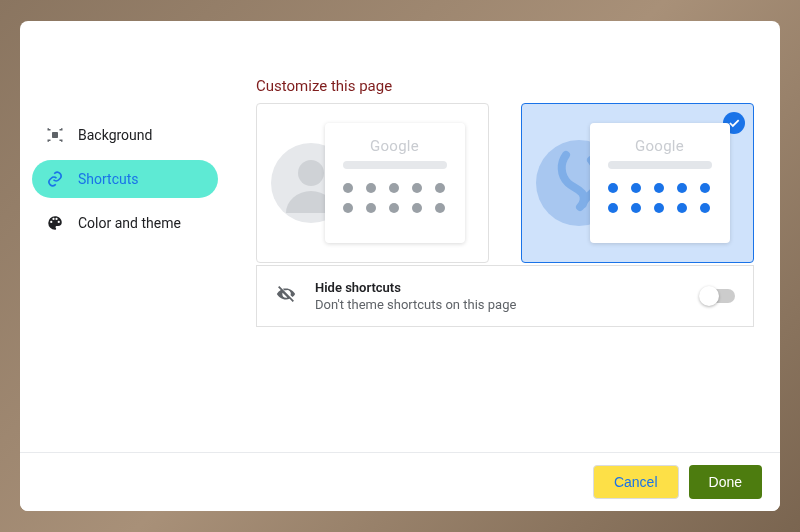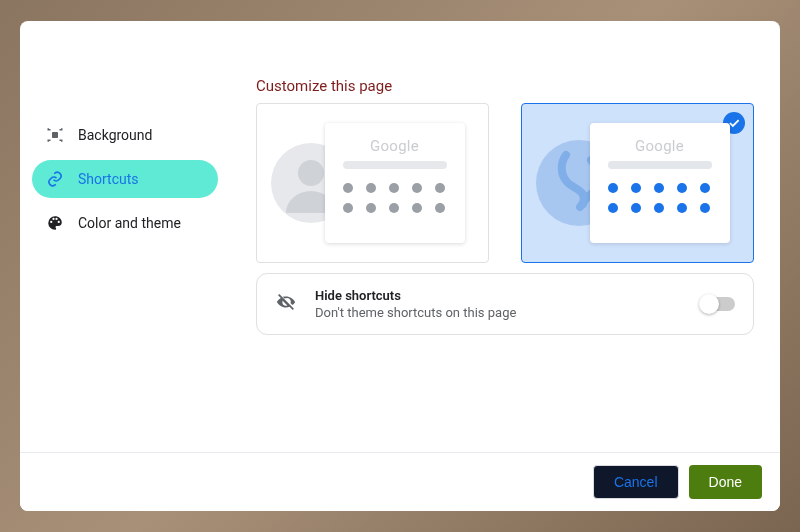--- a/index.html
+++ b/index.html
@@ -21,21 +21,21 @@
     .sidebar-item {
       display: flex; align-items: center; gap: 14px;
       padding: 10px 14px; border-radius: 20px;
       font-size: 14px; color: #202124; cursor: pointer;
       margin-bottom: 6px;
     }
     .sidebar-item.active { background: #5eead4; color: #1a73e8; }
     .sidebar-item .icon { width: 18px; height: 18px; display: flex; align-items: center; justify-content: center; }
     .main { flex: 1; padding: 56px 26px 0 26px; }
     .title { font-size: 15px; color: #7f1d1d; margin-bottom: 8px; }
-    .cards { display: flex; gap: 32px; margin-bottom: 10px; }
+    .cards { display: flex; gap: 32px; margin-bottom: 2px; }
     .card {
       flex: 1; border: 1px solid #e0e0e0; border-radius: 4px;
       height: 160px; position: relative; cursor: pointer;
       display: flex; align-items: center; justify-content: center;
       overflow: hidden;
     }
     .card.selected { border: 1px solid #1a73e8; background: #cfe2fb; }
     .check {
       position: absolute; top: 8px; right: 8px;
       width: 22px; height: 22px; border-radius: 50%;
@@ -60,21 +60,21 @@
     .mini-bar { height: 8px; background: #e6e8eb; border-radius: 4px; margin: 0 6px 14px 6px; }
     .mini-dots { display: grid; grid-template-columns: repeat(5, 1fr); gap: 10px 12px; padding: 0 6px; }
     .mini-dots span { width: 10px; height: 10px; border-radius: 50%; background: #9aa0a6; }
     .card.selected .mini-dots span { background: #1a73e8; }
     .card.selected .mini-bar { background: #e3e6ea; }
     .card-meta { flex: 1; }
     .metas { display: flex; gap: 14px; margin-bottom: 22px; }
     .card-title { font-size: 13px; font-weight: 600; color: #202124; margin-bottom: 6px; }
     .card-desc { font-size: 13px; color: #5f6368; line-height: 1.4; }
     .hide-row {
-      border: 1px solid #e0e0e0; border-radius: 11px;
+      border: 1px solid #e0e0e0; border-radius: 0;
       padding: 14px 18px; display: flex; align-items: center; gap: 18px;
     }
     .hide-texts { flex: 1; }
     .hide-title { font-size: 13px; font-weight: 600; color: #202124; }
     .hide-desc { font-size: 13px; color: #5f6368; margin-top: 2px;}
     .toggle {
       width: 34px; height: 14px; background: #ccc; border-radius: 8px; position: relative;
     }
     .toggle::after {
       content: ''; position: absolute; left: -2px; top: -3px;
@@ -84,21 +84,21 @@
     .footer {
       position: absolute; bottom: 0; right: 0; left: 0;
       border-top: 1px solid #e8eaed;
       padding: 12px 18px; display: flex; justify-content: flex-end; gap: 10px;
       background:#fff; border-radius: 0 0 8px 8px;
     }
     .btn {
       padding: 8px 20px; border-radius: 4px; font-size: 14px; cursor: pointer;
       border: none;
     }
-    .btn-cancel { background: #0f172a; color: #1a73e8; border: 1px solid #dadce0; }
+    .btn-cancel { background: #fde047; color: #1a73e8; border: 1px solid #dadce0; }
     .btn-done { background: #4d7c0f; color: #fff; }
   </style>
 </head>
 <body>
 
 <div class="dialog">
   <div class="content">
     <div class="sidebar">
       <div class="sidebar-item">
         <span class="icon">

